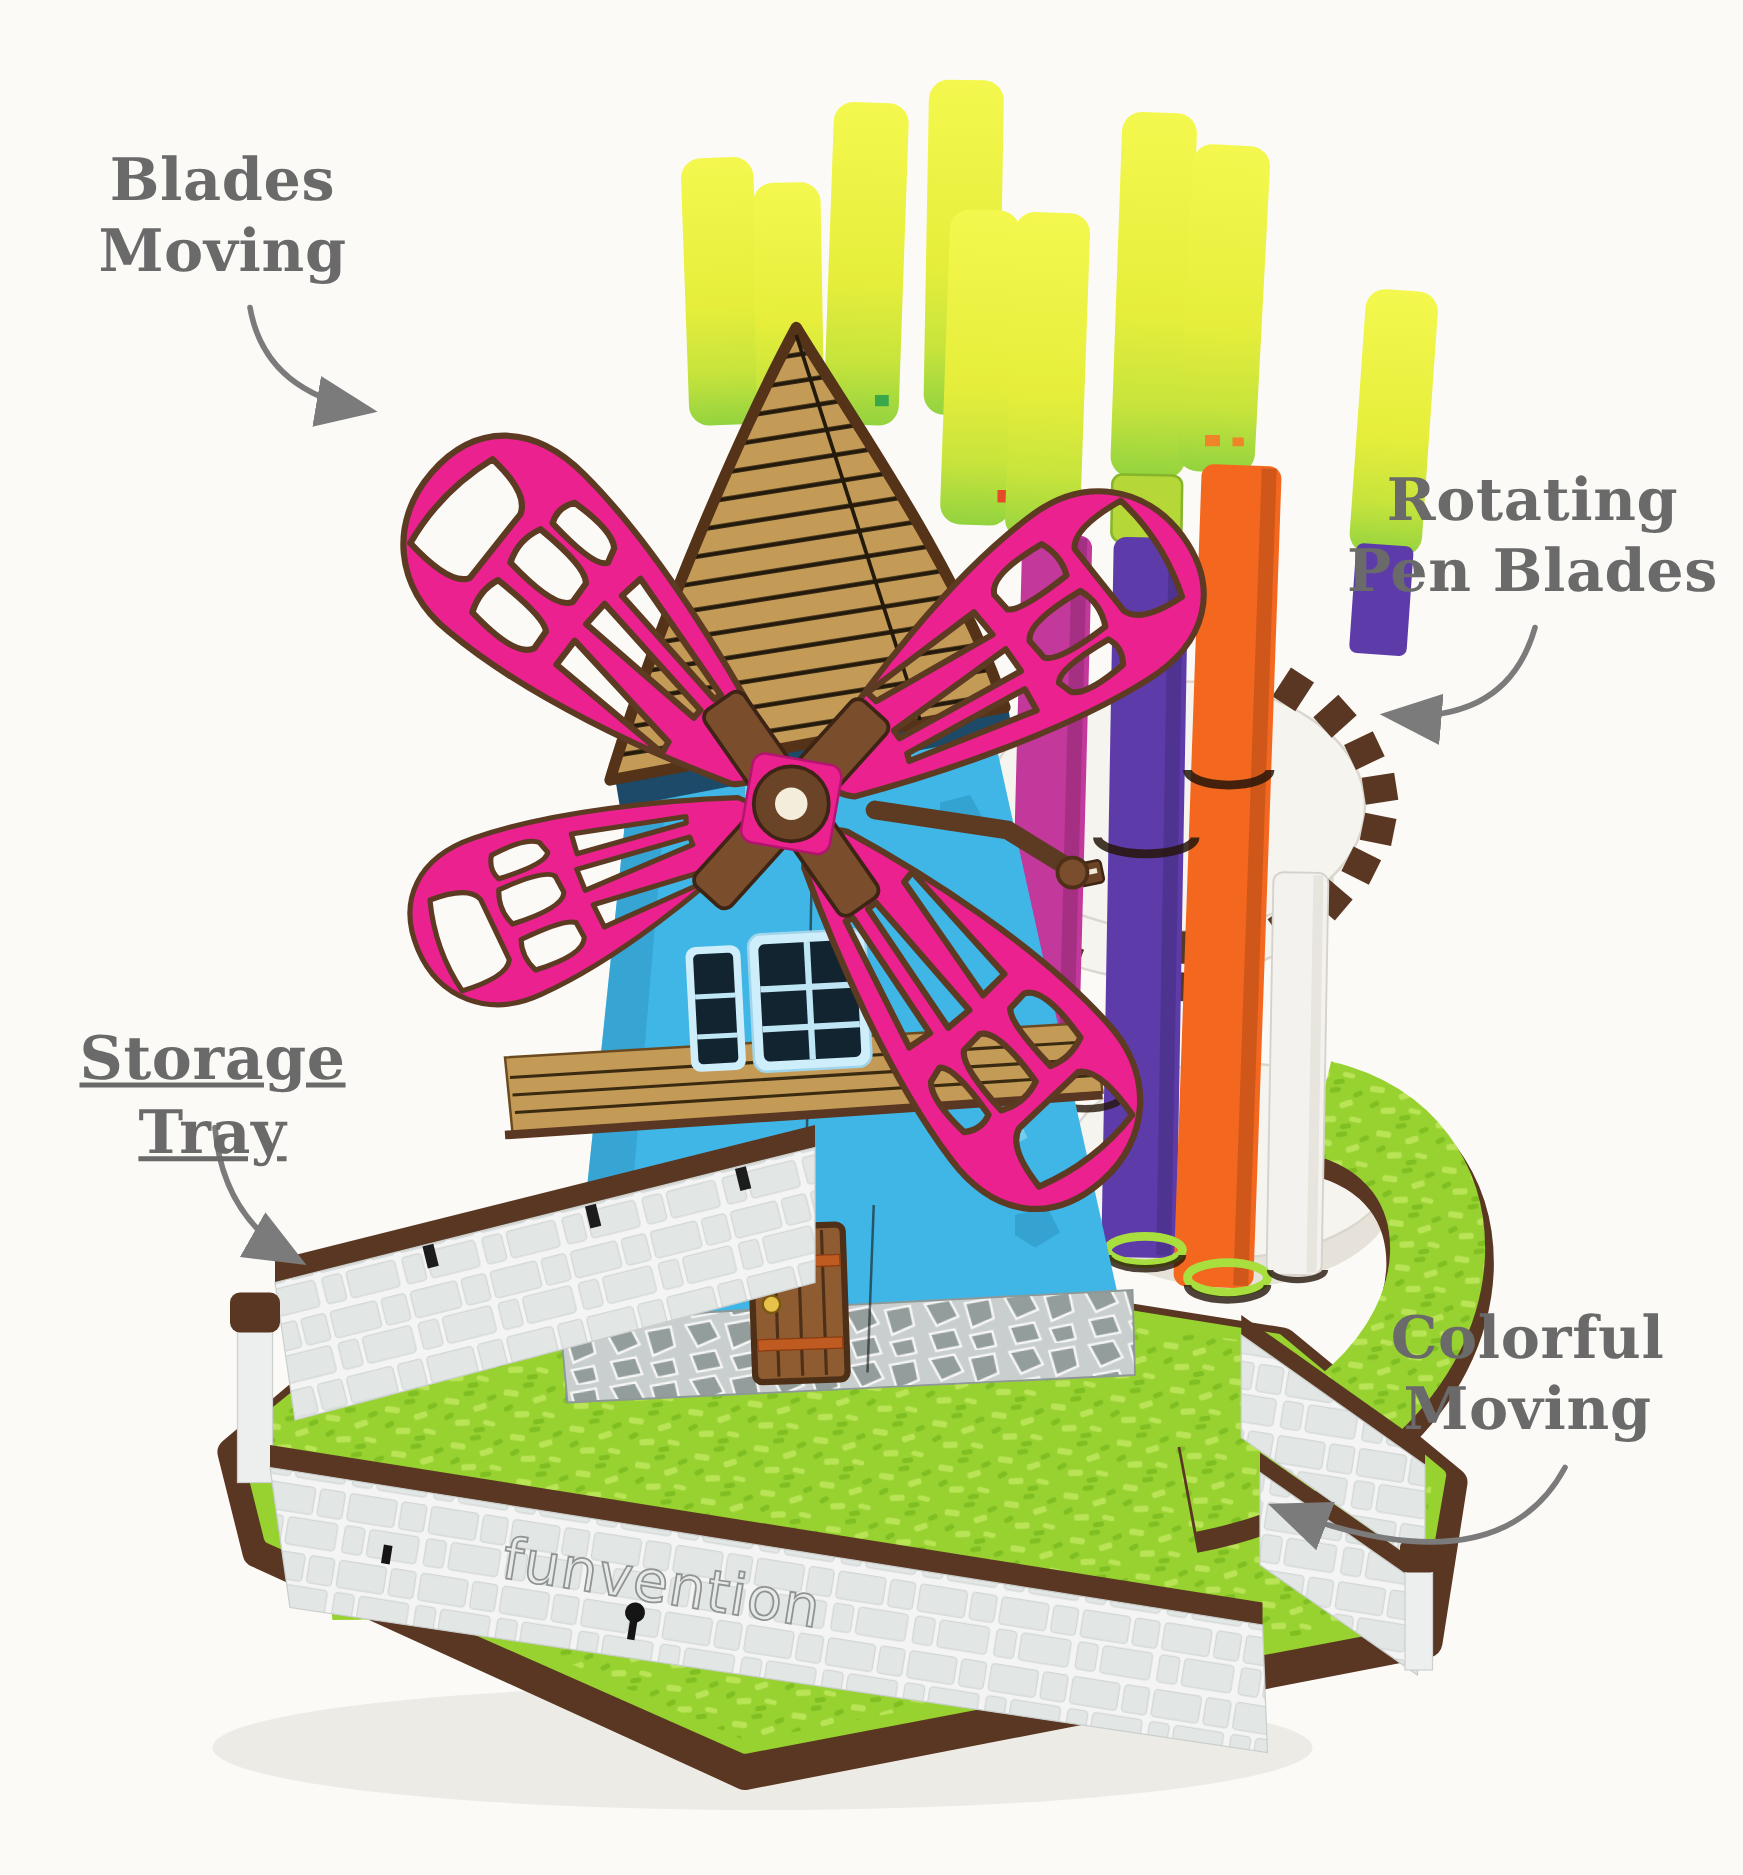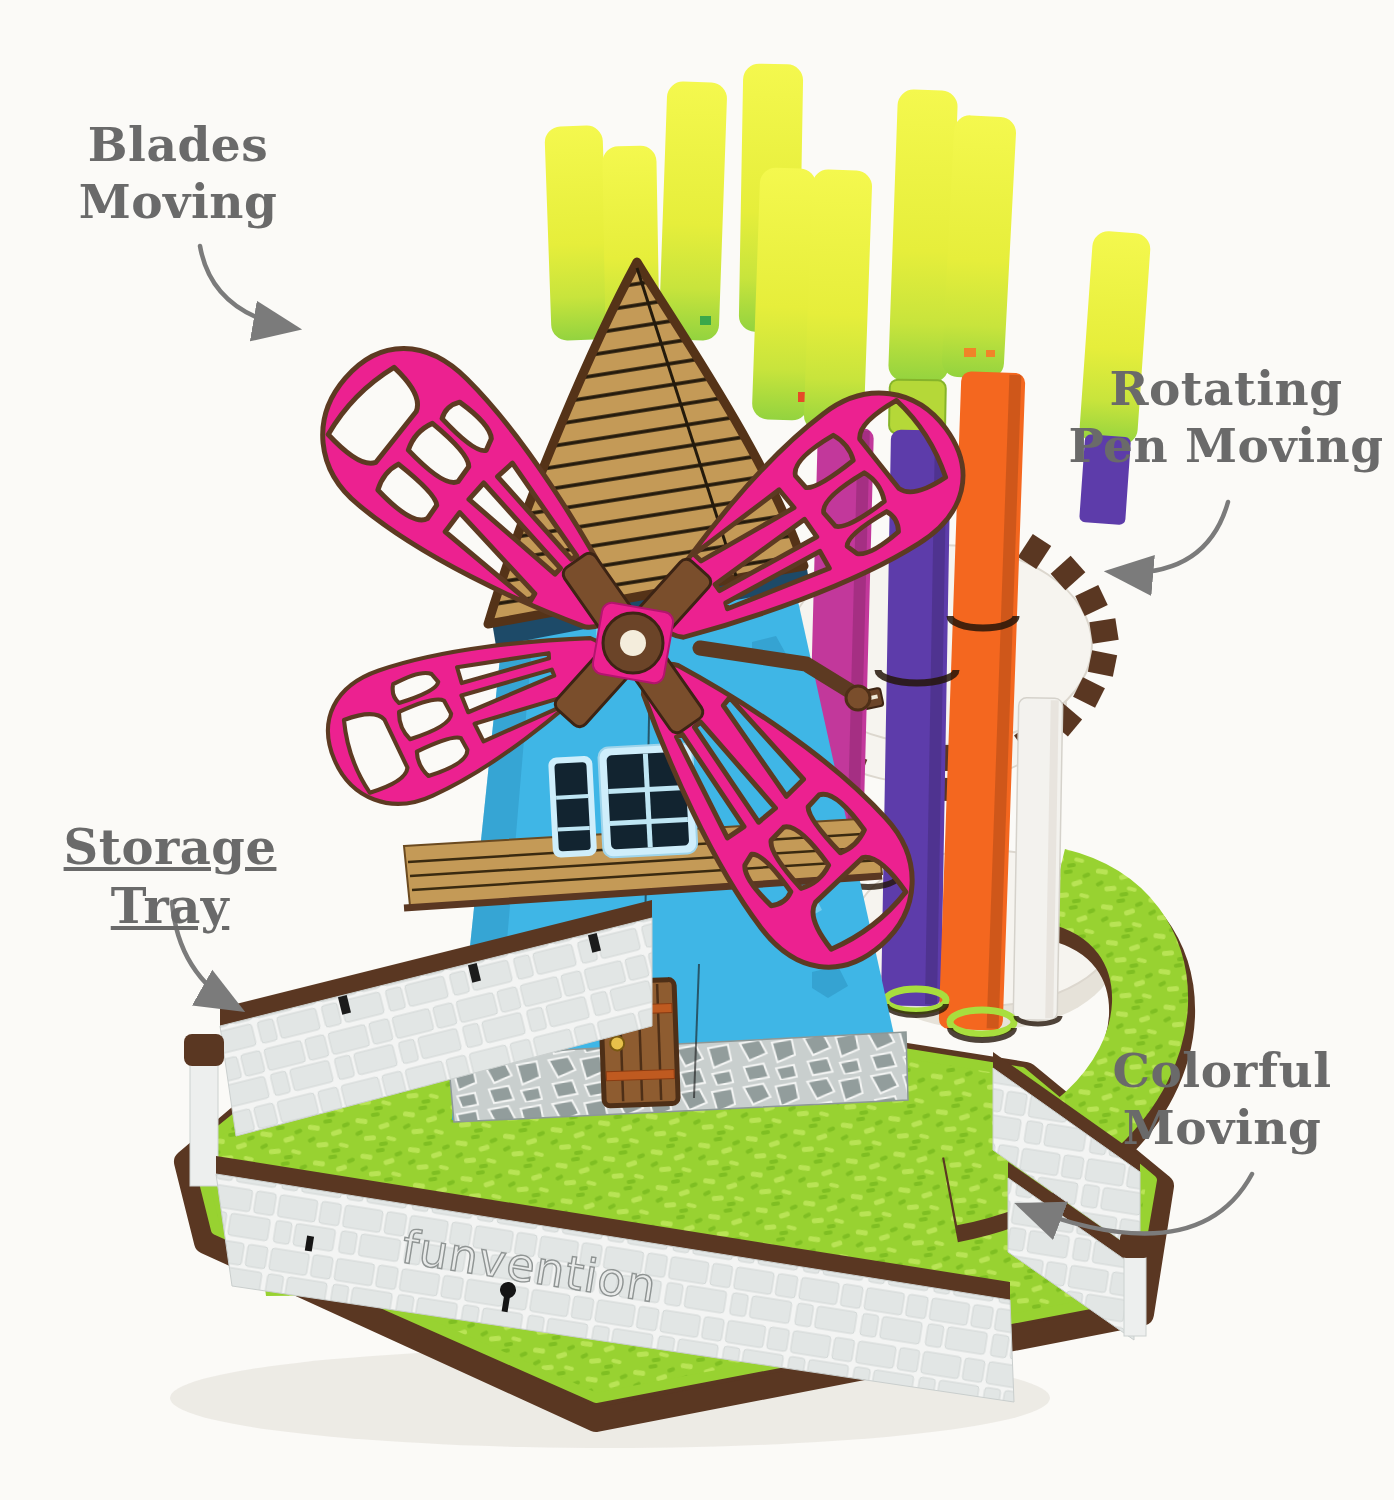--- a/index.html
+++ b/index.html
@@ -16,21 +16,21 @@
     font-family:"DejaVu Serif",serif;
     font-weight:700;
     color:var(--label-text,#6a6a6a);
     text-align:center;
     line-height:1.22;
     letter-spacing:.5px;
     user-select:none;
   }
   .annot span{display:block;}
   #lbl-moving  {left:58px;  top:116px;  width:240px; font-size:47px;}
-  #lbl-rotating{left:1058px;top:360px;  width:336px; font-size:47px;}
+  #lbl-rotating{left:1058px;top:372px;  width:336px; font-size:47px;}
   #lbl-storage {left:18px;  top:818px;  width:304px; font-size:48px;text-decoration:underline;}
   #lbl-colorful{left:1112px;top:1042px; width:220px; font-size:47px;}
 
   
   .f-pink{fill:var(--blade-pink,#ec2190);}
   .f-blue{fill:var(--tower-blue,#3fb6e6);}
   .f-tan {fill:var(--roof-tan,#c49a57);}
   .f-wood{fill:var(--wood-brown,#5a3722);}
   .s-wood{stroke:var(--wood-brown,#5a3722);}
   .f-gear{fill:var(--gear-white,#f6f4ef);}
@@ -328,21 +328,21 @@
       <path class="arrow" d="M 1252 1174 Q 1198 1274 1022 1206" marker-end="url(#ah)"></path>
     </g>
   </svg>
 
   <div class="annot" id="lbl-moving">
     <span>Blades</span>
     <span>Moving</span>
   </div>
   <div class="annot" id="lbl-rotating">
     <span>Rotating</span>
-    <span>Pen Moving</span>
+    <span>Pen Blades</span>
   </div>
   <div class="annot" id="lbl-storage">
     <span>Storage Tray</span>
   </div>
   <div class="annot" id="lbl-colorful">
     <span>Colorful</span>
     <span>Moving</span>
   </div>
 </div>
 

